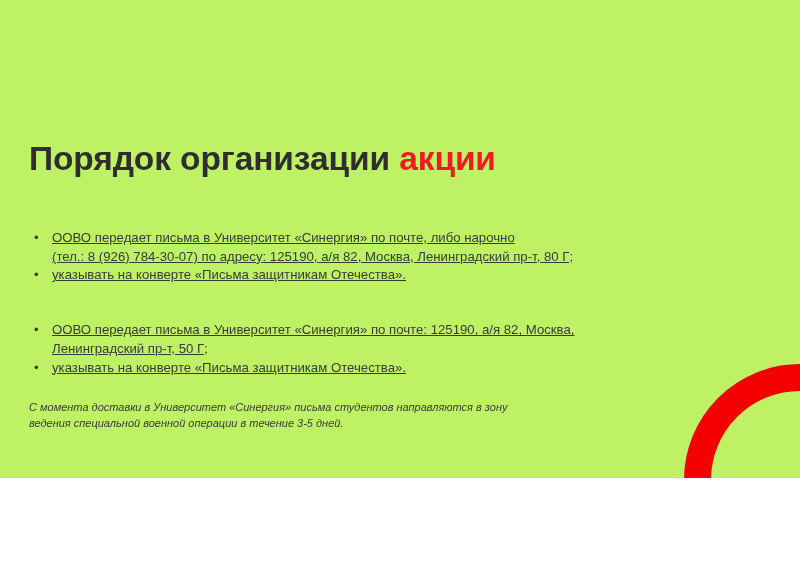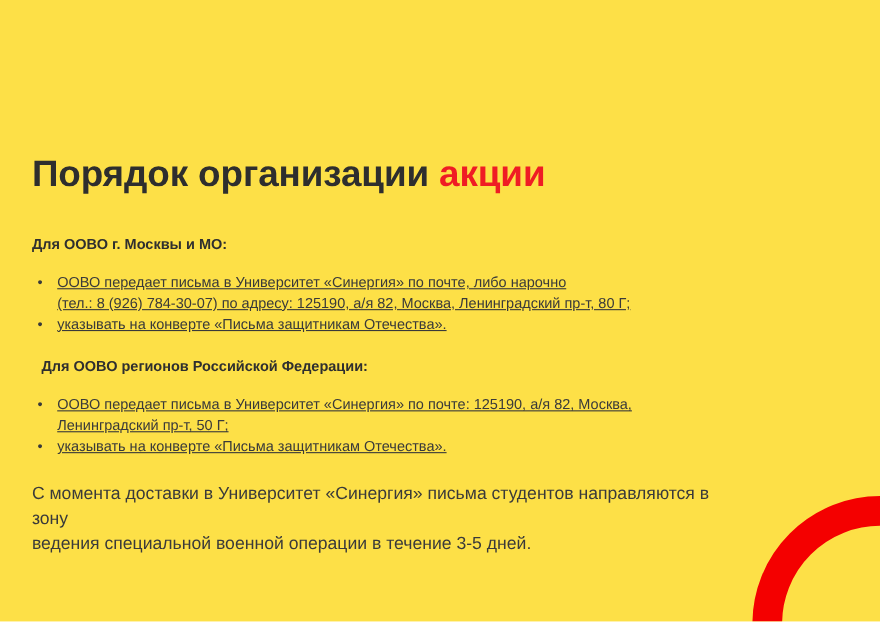--- a/index.html
+++ b/index.html
@@ -8,22 +8,22 @@
     padding: 0;
     background: #ffffff;
   }
   body {
     font-family: "Liberation Sans", sans-serif;
     -webkit-font-smoothing: antialiased;
   }
   .slide {
     position: relative;
     width: 800px;
-    height: 565px;
-    background: #fde047;
+    height: 478px;
+    background: #bef264;
     overflow: hidden;
     box-sizing: border-box;
   }
 
   
   .slide-title {
     position: absolute;
     left: 29px;
     top: 139px;
     margin: 0;
@@ -88,25 +88,26 @@
     text-decoration: underline;
   }
 
   .gap-a { height: 17px; }
   .gap-b { height: 19px; }
   .gap-c { height: 17px; }
   .gap-d { height: 23px; }
 
   .closing-para {
     margin: 0;
-    font-size: 16px;
+    font-size: 11px;
     color: #3a3a3a;
     line-height: 1.42;
     width: 640px;
     white-space: pre-line;
+    font-style: italic;
   }
 
   
   .corner-ring {
     position: absolute;
     right: -116px;
     bottom: -118px;
     width: 232px;
     height: 232px;
     border-radius: 50%;
@@ -119,39 +120,37 @@
 <body>
 
 <div class="slide">
 
   <h1 class="slide-title">
     <span>Порядок организации </span><span class="accent">акции</span>
   </h1>
 
   <div class="body-block">
 
-    <h2 class="section-heading h-first">Для ООВО г. Москвы и МО:</h2>
 
     <div class="gap-a"></div>
 
     <ul class="bullet-list">
       <li>
         <span class="bullet-dot">•</span>
         <span class="li-text">ООВО передает письма в Университет «Синергия» по почте, либо нарочно
 (тел.: 8 (926) 784-30-07) по адресу: 125190, а/я 82, Москва, Ленинградский пр-т, 80 Г;</span>
       </li>
       <li>
         <span class="bullet-dot">•</span>
         <span class="li-text">указывать на конверте «Письма защитникам Отечества».</span>
       </li>
     </ul>
 
     <div class="gap-b"></div>
 
-    <h2 class="section-heading h-second"> Для ООВО регионов Российской Федерации:</h2>
 
     <div class="gap-c"></div>
 
     <ul class="bullet-list">
       <li>
         <span class="bullet-dot">•</span>
         <span class="li-text">ООВО передает письма в Университет «Синергия» по почте: 125190, а/я 82, Москва,
 Ленинградский пр-т, 50 Г;</span>
       </li>
       <li>

